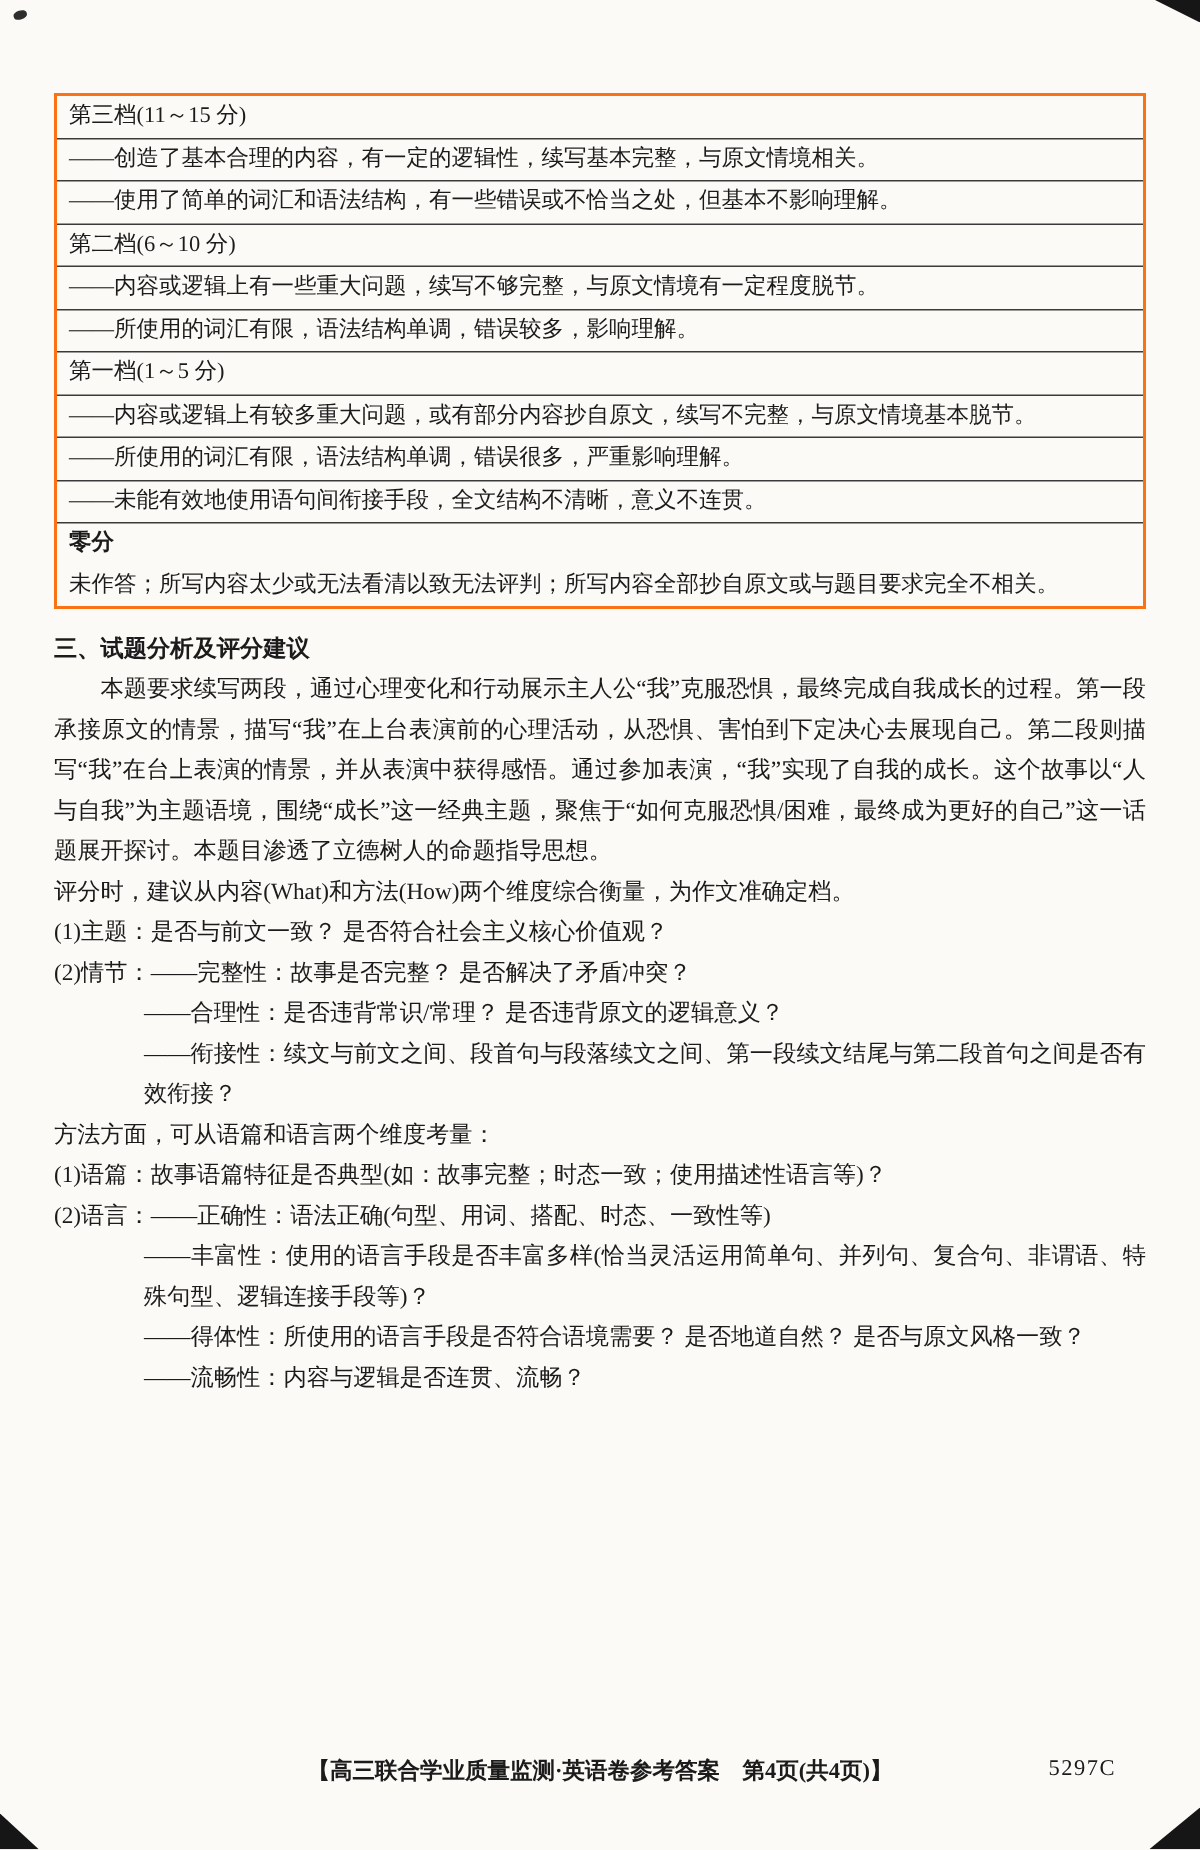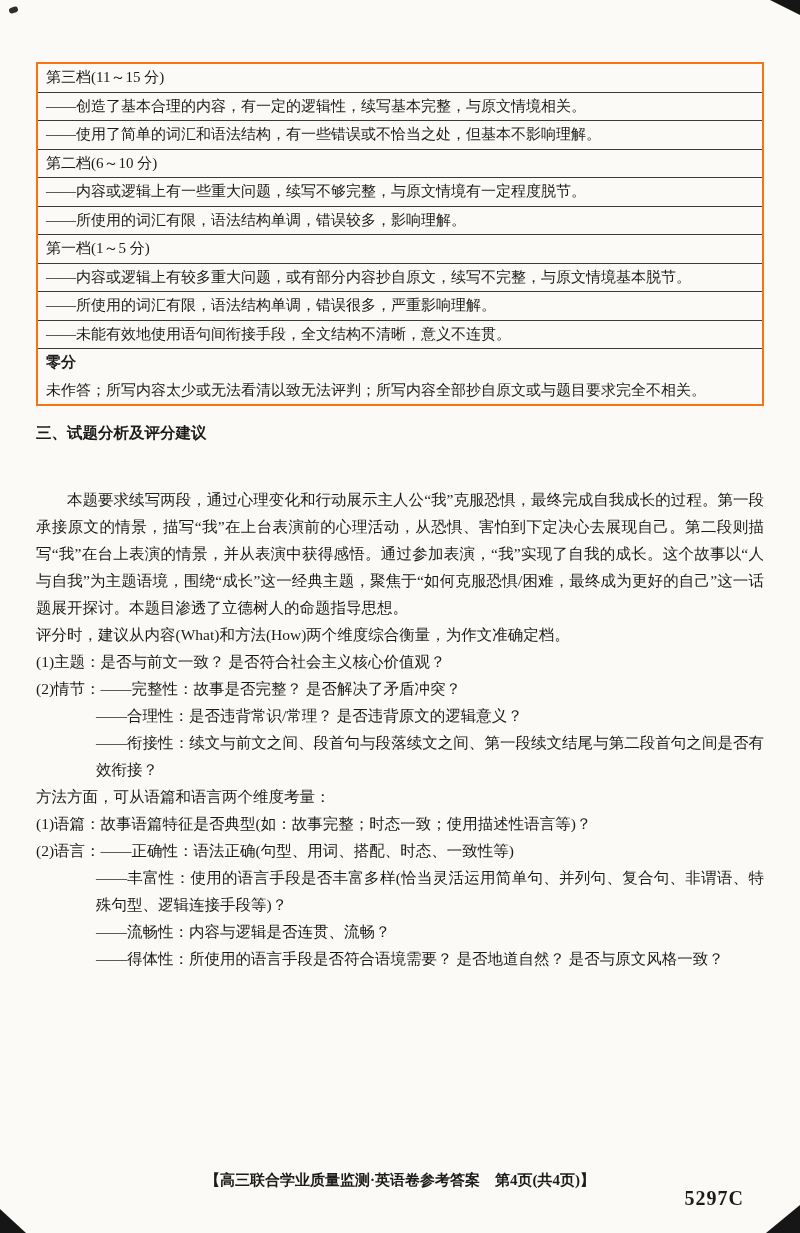--- a/index.html
+++ b/index.html
@@ -41,43 +41,42 @@
   
   .analysis {
     margin-top: 13px;
     font-size: 15.5px;
     line-height: 27px;
   }
   .a-heading { font-weight: bold; }
   .a-intro {
     text-indent: 2em;
     text-align: justify;
-    margin-top: 40px;
   }
   .a-line { text-align: justify; }
   .a-line.sub { margin-left: 60px; }
 
   
   .footer {
     position: absolute;
     left: 36px;
     right: 36px;
     bottom: 40px;
     text-align: center;
     font-size: 15px;
     font-weight: bold;
     height: 22px;
   }
   .footer .code {
     position: absolute;
     right: 20px;
-    top: 16px;
-    font-weight: bold;
+    top: 0;
+    font-weight: normal;
     letter-spacing: 1px;
-    font-size: 20px;
+    font-size: 15px;
   }
 
   
   .artifact { position: absolute; background: #161616; }
   .art-tl {
     top: 7px; left: 9px; width: 9px; height: 6px;
     background: #2e2e2e; border-radius: 50% / 40%;
     transform: rotate(-18deg);
   }
   .art-tr {
@@ -127,22 +126,22 @@
 
     <div class="a-line">评分时，建议从内容(What)和方法(How)两个维度综合衡量，为作文准确定档。</div>
     <div class="a-line">(1)主题：是否与前文一致？ 是否符合社会主义核心价值观？</div>
     <div class="a-line">(2)情节：——完整性：故事是否完整？ 是否解决了矛盾冲突？</div>
     <div class="a-line sub">——合理性：是否违背常识/常理？ 是否违背原文的逻辑意义？</div>
     <div class="a-line sub">——衔接性：续文与前文之间、段首句与段落续文之间、第一段续文结尾与第二段首句之间是否有效衔接？</div>
     <div class="a-line">方法方面，可从语篇和语言两个维度考量：</div>
     <div class="a-line">(1)语篇：故事语篇特征是否典型(如：故事完整；时态一致；使用描述性语言等)？</div>
     <div class="a-line">(2)语言：——正确性：语法正确(句型、用词、搭配、时态、一致性等)</div>
     <div class="a-line sub">——丰富性：使用的语言手段是否丰富多样(恰当灵活运用简单句、并列句、复合句、非谓语、特殊句型、逻辑连接手段等)？</div>
+    <div class="a-line sub">——得体性：所使用的语言手段是否符合语境需要？ 是否地道自然？ 是否与原文风格一致？</div>
     <div class="a-line sub">——流畅性：内容与逻辑是否连贯、流畅？</div>
-    <div class="a-line sub">——得体性：所使用的语言手段是否符合语境需要？ 是否地道自然？ 是否与原文风格一致？</div>
   </div>
 
 </div>
 
 <div class="footer">
   <span>【高三联合学业质量监测·英语卷参考答案　第4页(共4页)】</span>
   <span class="code">5297C</span>
 </div>
 
 </body></html>

